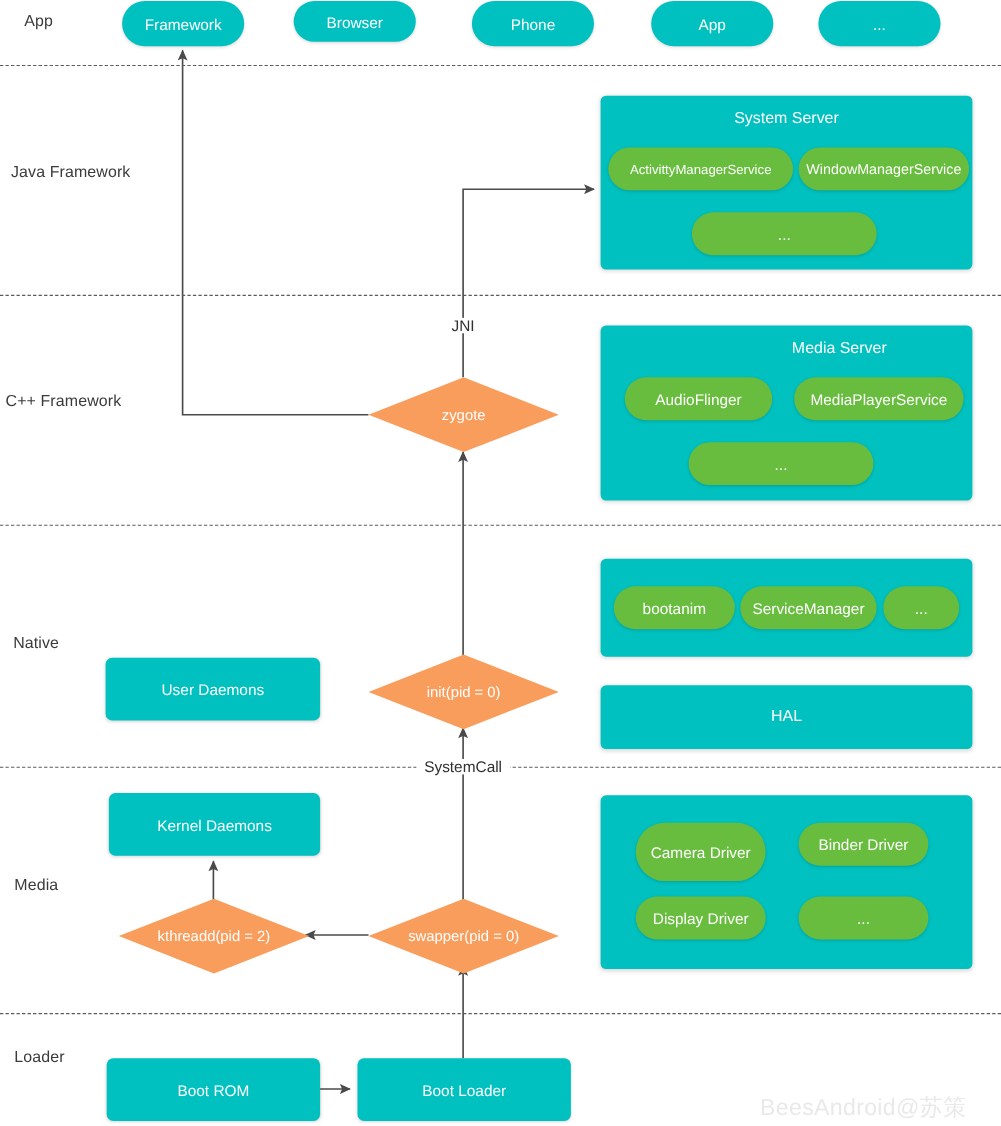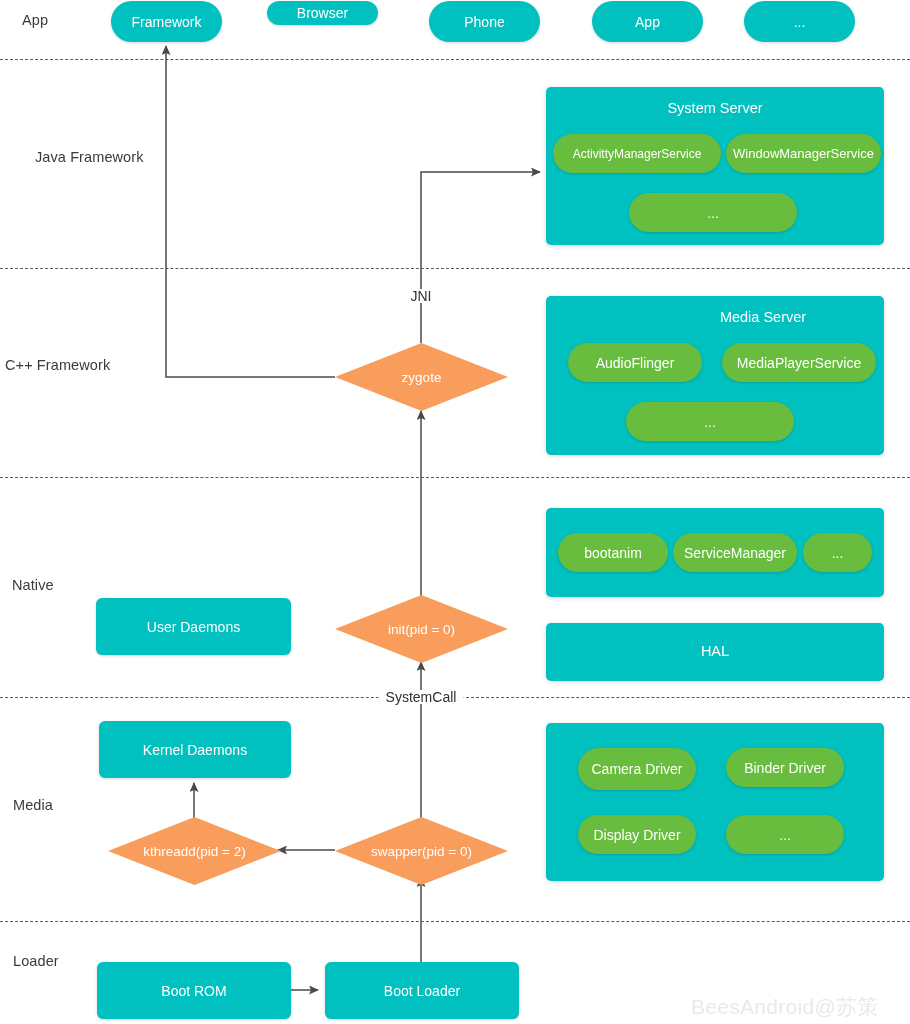--- a/index.html
+++ b/index.html
@@ -178,30 +178,30 @@
   <div class="divider-label" style="left:421px; top:268px;margin-top:28px;">JNI</div>
 
   <div class="divider" style="top:477px;"></div>
 
   <div class="divider" style="top:697px;"></div>
   <div class="divider-label" style="left:421px; top:697px;">SystemCall</div>
 
   <div class="divider" style="top:921px;"></div>
 
   <div class="layer-label" style="left:22px;  top:12px;">App</div>
-  <div class="layer-label" style="left:10px;  top:149px;margin-left:25px;">Java Framework</div>
+  <div class="layer-label" style="left:10px;  top:149px;">Java Framework</div>
   <div class="layer-label" style="left:5px;   top:357px;">C++ Framework</div>
   <div class="layer-label" style="left:12px;  top:577px;">Native</div>
   <div class="layer-label" style="left:13px;  top:797px;">Media</div>
   <div class="layer-label" style="left:13px;  top:953px;">Loader</div>
 
   <div class="pill teal" style="left:111px; top:1px;  width:111px; height:41px;">
     <span>Framework</span>
   </div>
-  <div class="pill teal" style="left:267px; top:1px;  width:111px; height:24px;">
+  <div class="pill teal" style="left:267px; top:1px;  width:111px; height:37px;">
     <span>Browser</span>
   </div>
   <div class="pill teal" style="left:429px; top:1px;  width:111px; height:41px;">
     <span>Phone</span>
   </div>
   <div class="pill teal" style="left:592px; top:1px;  width:111px; height:41px;">
     <span>App</span>
   </div>
   <div class="pill teal" style="left:744px; top:1px;  width:111px; height:41px;">
     <span>...</span>
@@ -243,21 +243,21 @@
     <div class="pill green" style="left:257px; top:25px; width:69px;  height:39px;">
       <span>...</span>
     </div>
   </div>
 
   <div class="group-box" style="left:546px; top:623px; width:338px; height:58px;">
     <div class="group-title" style="top:20px;">HAL</div>
   </div>
 
   <div class="group-box" style="left:546px; top:723px; width:338px; height:158px;">
-    <div class="pill green" style="left:32px;  top:25px; width:118px; height:42px;">
+    <div class="pill green" style="left:32px;  top:25px; width:118px; height:53px;">
       <span>Camera Driver</span>
     </div>
     <div class="pill green" style="left:180px; top:25px; width:118px; height:39px;">
       <span>Binder Driver</span>
     </div>
     <div class="pill green" style="left:32px;  top:92px; width:118px; height:39px;">
       <span>Display Driver</span>
     </div>
     <div class="pill green" style="left:180px; top:92px; width:118px; height:39px;">
       <span>...</span>

